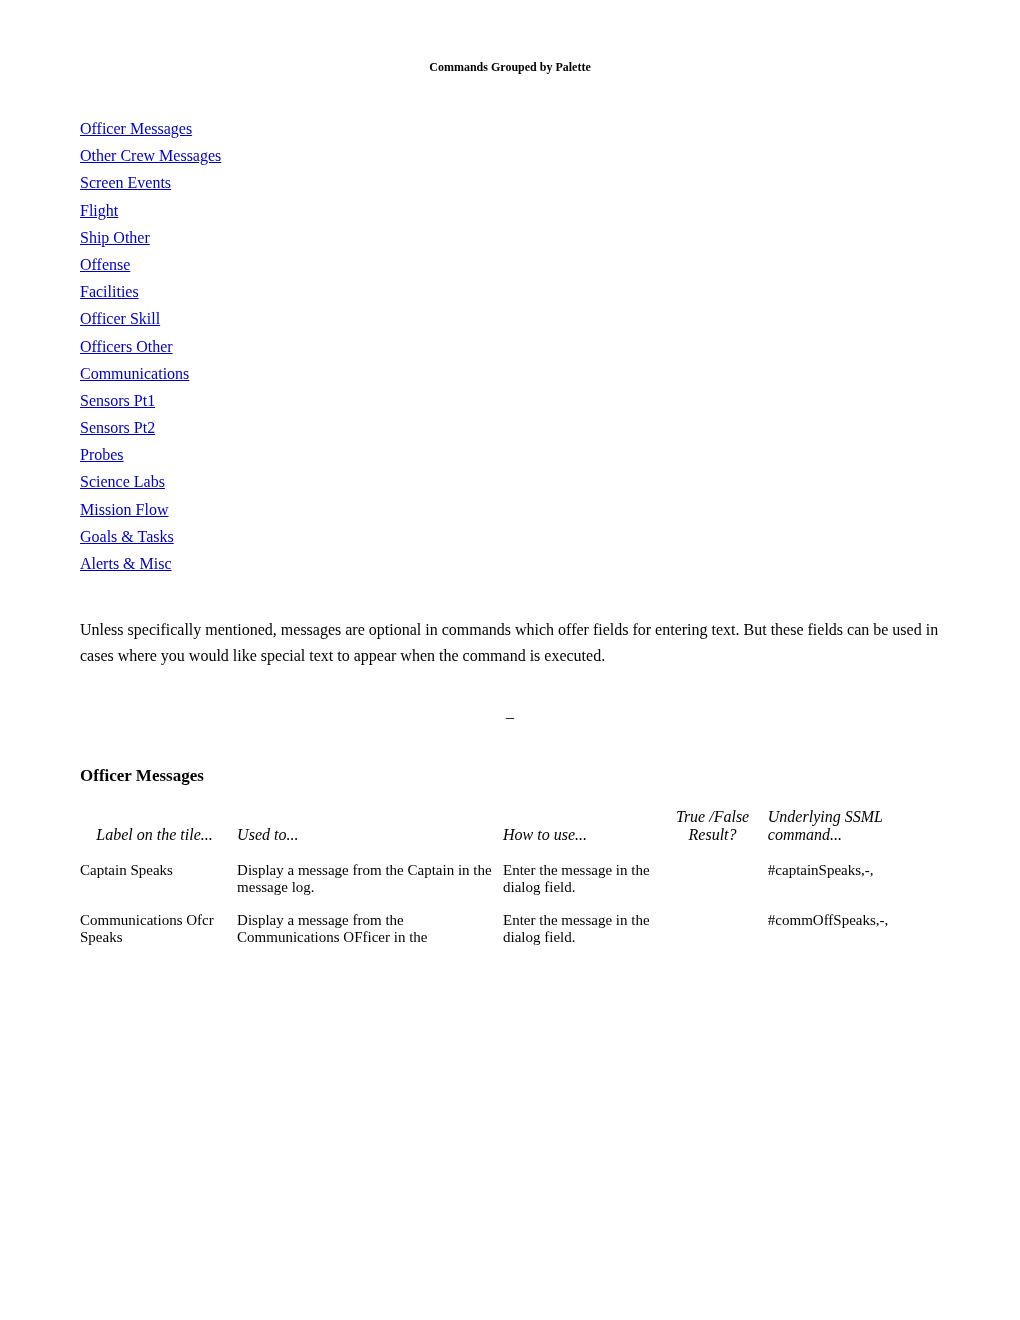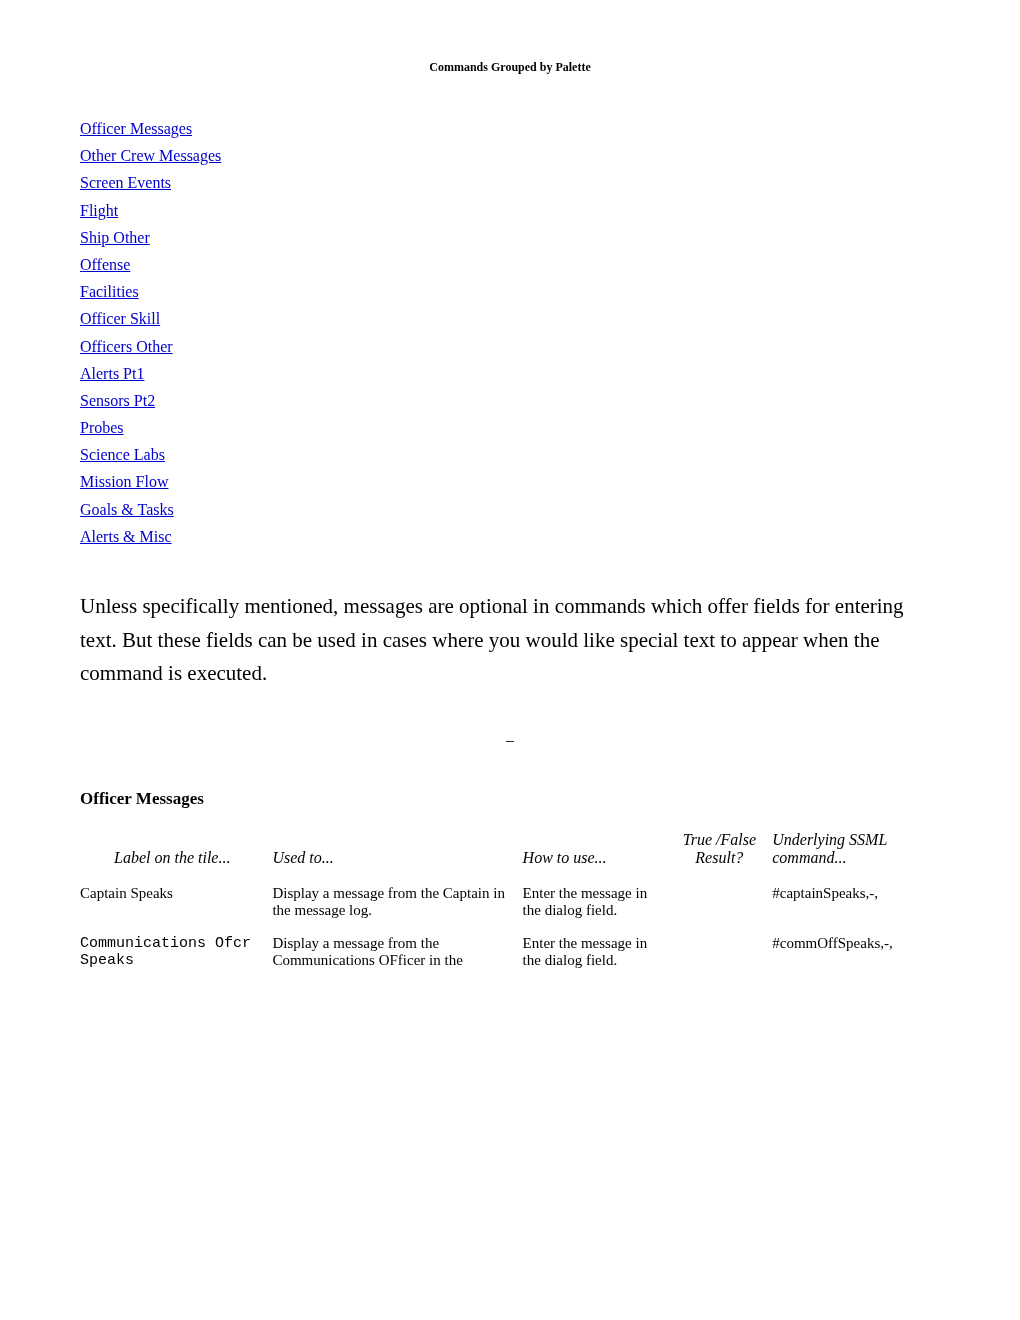--- a/index.html
+++ b/index.html
@@ -33,21 +33,21 @@
     .nav-links a {
       display: block;
       color: #0000cc;
       text-decoration: underline;
       font-size: 16px;
       cursor: pointer;
     }
 
     .description-text {
       margin-bottom: 40px;
-      font-size: 21px;
+      font-size: 16px;
       line-height: 1.6;
     }
 
     .divider-line {
       text-align: center;
       margin: 20px 0 40px 0;
       font-size: 16px;
     }
 
     .section-heading {
@@ -85,21 +85,22 @@
 
 <a href="#">Officer Messages</a>
     <a href="#">Other Crew Messages</a>
     <a href="#">Screen Events</a>
     <a href="#">Flight</a>
     <a href="#">Ship Other</a>
     <a href="#">Offense</a>
     <a href="#">Facilities</a>
     <a href="#">Officer Skill</a>
     <a href="#">Officers Other</a>
-    <a href="#">Alerts Pt1</a>
+    <a href="#">Communications</a>
+    <a href="#">Sensors Pt1</a>
     <a href="#">Sensors Pt2</a>
     <a href="#">Probes</a>
     <a href="#">Science Labs</a>
     <a href="#">Mission Flow</a>
     <a href="#">Goals &amp; Tasks</a>
     <a href="#">Alerts &amp; Misc</a>
   </nav>
 
 <p class="description-text">Unless specifically mentioned, messages are optional in commands which offer fields for entering text. But these fields can be used in cases where you would like special text to appear when the command is executed.</p>
 
@@ -120,21 +121,21 @@
     </thead>
     <tbody id="table-body">
     <tr>
           <td style="vertical-align: top; padding-bottom: 8px; padding-right: 8px;">Captain Speaks</td>
           <td style="vertical-align: top; padding-bottom: 8px; padding-right: 8px;">Display a message from the Captain in the message log.</td>
           <td style="vertical-align: top; padding-bottom: 8px; padding-right: 8px;">Enter the message in the dialog field.</td>
           <td style="vertical-align: top; padding-bottom: 8px; padding-right: 8px;"></td>
           <td style="vertical-align: top; padding-bottom: 8px; padding-right: 8px;">#captainSpeaks,-,</td>
         </tr>
         <tr>
-          <td style="vertical-align: top; padding-bottom: 8px; padding-right: 8px; font-family: Liberation Mono, monospace;">Communications Ofcr Speaks</td>
+          <td style="vertical-align: top; padding-bottom: 8px; padding-right: 8px;">Communications Ofcr Speaks</td>
           <td style="vertical-align: top; padding-bottom: 8px; padding-right: 8px;">Display a message from the Communications OFficer in the</td>
           <td style="vertical-align: top; padding-bottom: 8px; padding-right: 8px;">Enter the message in the dialog field.</td>
           <td style="vertical-align: top; padding-bottom: 8px; padding-right: 8px;"></td>
           <td style="vertical-align: top; padding-bottom: 8px; padding-right: 8px;">#commOffSpeaks,-,</td>
         </tr>
       </tbody>
   </table>
 </div>
 
 </body></html>

